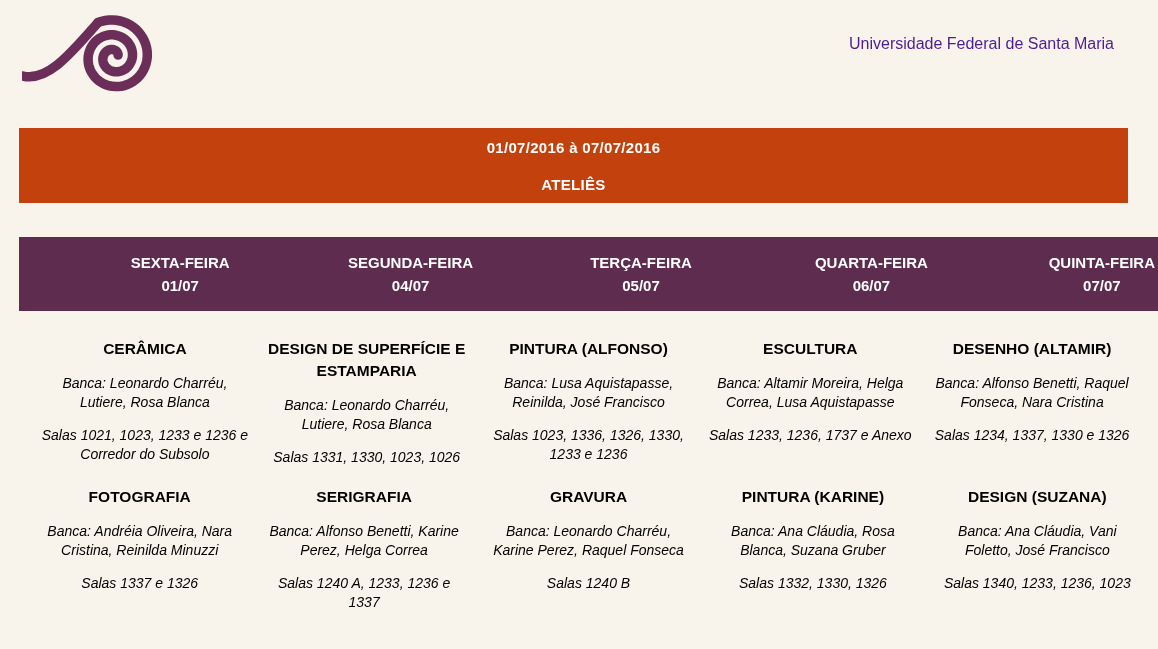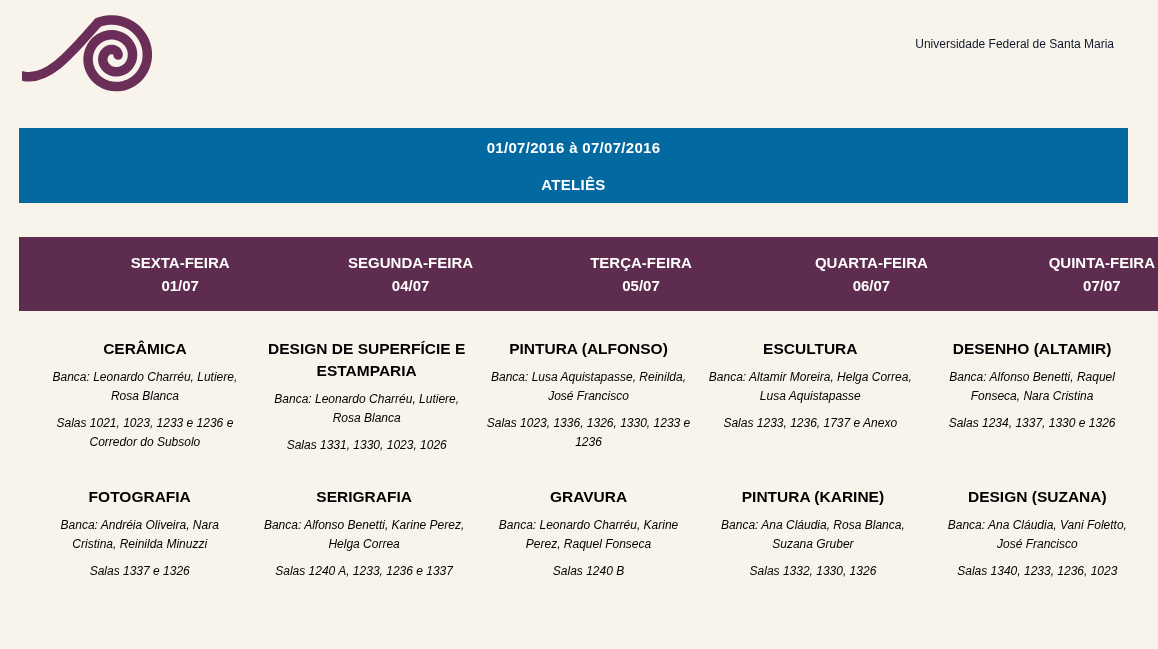--- a/index.html
+++ b/index.html
@@ -12,28 +12,28 @@
   .page { position: relative; width: 1158px; height: 649px; }
 
   
   .logo-svg { position: absolute; left: 22px; top: 12px; width: 135px; height: 85px; }
   .brand { position: absolute; right: 44px; top: 28px; text-align: right; }
   .brand-title {
     font-size: 31px; font-weight: bold; color: #d2b878;
     line-height: 34px; letter-spacing: 0.5px;
   }
   .brand-subtitle {
-    font-size: 12px; font-weight: normal; color: #0f172a;
+    font-size: 16px; font-weight: normal; color: #4c1d95;
     line-height: 20px; margin-top: 6px;
   }
 
   
   .banner {
     position: absolute; left: 19px; top: 128px; width: 1109px; height: 75px;
-    background: #0369a1; color: #ffffff;
+    background: #c2410c; color: #ffffff;
     display: flex; flex-direction: column; align-items: center; justify-content: center;
     gap: 22px; text-align: center;
   }
   .banner-line { font-size: 15px; font-weight: bold; line-height: 15px; letter-spacing: 0.3px; }
 
   
   .days {
     position: absolute; left: 19px; top: 237px; width: 1152px; height: 74px;
     background: #5d2c4e; color: #ffffff;
     display: flex; flex-direction: row; align-items: center; padding-left: 46px;
@@ -43,21 +43,21 @@
 
   
   .sched-row {
     position: absolute; left: 34px; width: 1109px;
     display: flex; flex-direction: row; align-items: flex-start;
   }
   .row-1 { top: 338px; }
   .row-2 { top: 486px; gap: 13px; }
   .sched-cell { flex: 1 1 0; padding: 0 4px; box-sizing: border-box; text-align: center; color: #1a1a1a; }
   .cell-title { font-size: 15.5px; font-weight: bold; line-height: 22px; color: #000000; }
-  .cell-detail { font-size: 12px; font-style: italic; line-height: 19px; margin-top: 8px; color: #000000; }
+  .cell-detail { font-size: 14px; font-style: italic; line-height: 19px; margin-top: 14px; color: #000000; }
 </style>
 </head>
 <body>
 
 <div class="page">
 
   <svg class="logo-svg" viewBox="0 0 135 85" aria-hidden="true">
     <path id="spiral-tail" d="M 1 64 C 26 70 50 40 76 10.6" fill="none" stroke="#6b2e59" stroke-width="9.5" stroke-linecap="round"></path>
     <path id="spiral-path" d="M 75.94 10.56 L 79.57 9.34 L 83.29 8.50 L 87.04 8.05 L 90.80 7.98 L 94.52 8.28 L 98.17 8.96 L 101.71 10.00 L 105.10 11.38 L 108.31 13.08 L 111.32 15.09 L 114.09 17.38 L 116.59 19.91 L 118.81 22.67 L 120.73 25.62 L 122.32 28.73 L 123.59 31.96 L 124.51 35.28 L 125.09 38.65 L 125.32 42.04 L 125.21 45.41 L 124.76 48.73 L 123.99 51.97 L 122.89 55.08 L 121.50 58.05 L 119.83 60.84 L 117.89 63.42 L 115.73 65.78 L 113.35 67.89 L 110.79 69.74 L 108.07 71.30 L 105.23 72.57 L 102.31 73.54 L 99.32 74.20 L 96.30 74.55 L 93.29 74.60 L 90.32 74.34 L 87.40 73.78 L 84.59 72.94 L 81.89 71.83 L 79.35 70.46 L 76.97 68.85 L 74.79 67.02 L 72.83 65.01 L 71.09 62.82 L 69.60 60.48 L 68.36 58.03 L 67.39 55.48 L 66.68 52.88 L 66.25 50.24 L 66.09 47.59 L 66.20 44.97 L 66.58 42.39 L 67.20 39.89 L 68.07 37.49 L 69.17 35.21 L 70.48 33.07 L 71.99 31.10 L 73.68 29.31 L 75.52 27.72 L 77.49 26.33 L 79.57 25.17 L 81.74 24.23 L 83.97 23.53 L 86.24 23.06 L 88.52 22.83 L 90.78 22.83 L 93.01 23.06 L 95.18 23.51 L 97.28 24.17 L 99.27 25.03 L 101.14 26.08 L 102.88 27.30 L 104.46 28.68 L 105.88 30.19 L 107.12 31.82 L 108.17 33.55 L 109.04 35.36 L 109.70 37.22 L 110.17 39.12 L 110.44 41.03 L 110.50 42.94 L 110.38 44.82 L 110.06 46.65 L 109.57 48.42 L 108.91 50.10 L 108.09 51.69 L 107.12 53.16 L 106.02 54.51 L 104.81 55.72 L 103.50 56.79 L 102.10 57.70 L 100.64 58.45 L 99.13 59.04 L 97.59 59.46 L 96.04 59.72 L 94.50 59.82 L 92.98 59.76 L 91.49 59.54 L 90.06 59.18 L 88.70 58.68 L 87.42 58.05 L 86.22 57.30 L 85.14 56.45 L 84.16 55.51 L 83.30 54.49 L 82.57 53.41 L 81.96 52.27 L 81.49 51.10 L 81.14 49.92 L 80.93 48.72 L 80.84 47.53 L 80.88 46.36 L 81.04 45.23 L 81.31 44.15 L 81.69 43.12 L 82.16 42.15 L 82.72 41.26 L 83.36 40.46 L 84.06 39.74 L 84.81 39.12 L 85.61 38.60 L 86.44 38.17 L 87.29 37.84 L 88.15 37.62 L 89.00 37.49 L 89.84 37.45 L 90.65 37.51 L 91.43 37.65 L 92.17 37.87 L 92.86 38.16 L 93.49 38.52 L 94.06 38.92 L 94.56 39.38 L 94.99 39.87 L 95.35 40.40 L 95.64 40.94 L 95.86 41.48 L 96.00 42.03 L 96.07 42.57 L 96.08 43.10" fill="none" stroke="#6b2e59" stroke-width="9.5" stroke-linecap="round"></path>
   </svg>

